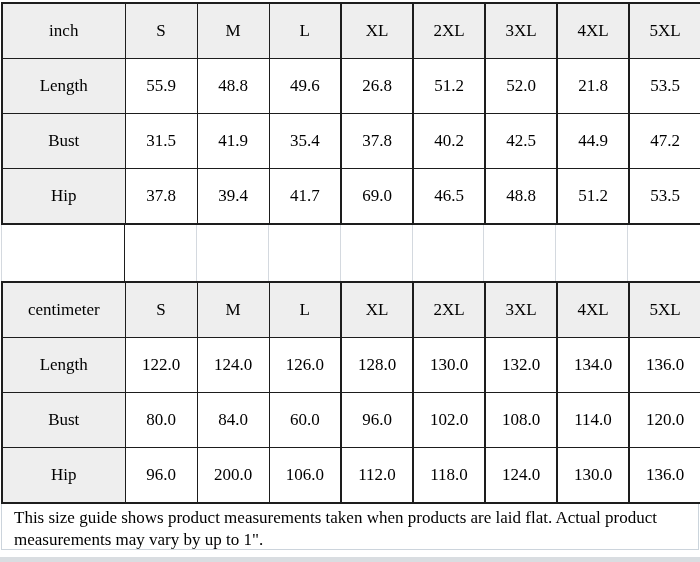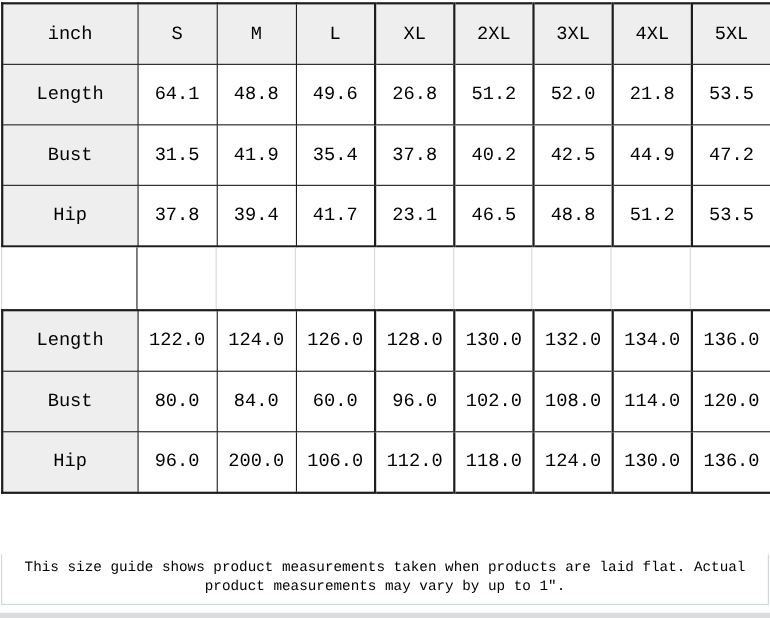--- a/index.html
+++ b/index.html
@@ -1,18 +1,18 @@
 <!DOCTYPE html>
 <html><head>
 <meta charset="utf-8">
 <style>
   html,body{margin:0;padding:0;background:#ffffff;}
   .canvas{
     position:relative;width:700px;height:562px;background:#ffffff;
-    font-family:Liberation Mono, monospace;color:#000;overflow:hidden;
+    font-family:Liberation Serif, serif;color:#000;overflow:hidden;
   }
   .size-table{
     position:absolute;left:1px;width:698px;border-collapse:collapse;table-layout:fixed;
     border:2px solid #1d1d1d;
   }
   .size-table th,.size-table td{
     border:1px solid #1d1d1d;height:54px;padding:0;text-align:center;vertical-align:middle;
     font-size:17px;font-weight:normal;background:#ffffff;overflow:hidden;
   }
   
@@ -24,21 +24,21 @@
     position:absolute;left:1px;top:225px;width:698px;height:56px;
     display:grid;grid-template-columns:123px repeat(8,1fr);
     border-left:1px solid #d4d9df;border-right:1px solid #d4d9df;background:#ffffff;
   }
   .spacer-cell{border-right:1px solid #d4d9df;}
   .spacer-cell.first{border-right:1px solid #1d1d1d;}
   .spacer-cell:last-child{border-right:none;}
   .footer-note{
     position:absolute;left:1px;top:504px;width:698px;height:46px;box-sizing:border-box;
     border:1px solid #ccd4dc;border-top:none;background:#ffffff;
-    font-size:13px;line-height:1.32;text-align:center;padding:3px 12px 0 12px;
+    font-size:17px;line-height:1.32;padding:3px 12px 0 12px;
   }
   .bottom-strip{
     position:absolute;left:0;top:557px;width:700px;height:5px;background:#d9dde1;
   }
 </style>
 </head>
 <body>
 
 <div class="canvas">
 
@@ -61,21 +61,21 @@
           <th class="head-cell">M</th>
           <th class="head-cell">L</th>
           <th class="head-cell hv">XL</th>
           <th class="head-cell hv">2XL</th>
           <th class="head-cell hv">3XL</th>
           <th class="head-cell hv">4XL</th>
           <th class="head-cell hv">5XL</th>
         </tr>
         <tr>
           <td class="label-cell">Length</td>
-          <td>64.1</td>
+          <td>55.9</td>
           <td>48.8</td>
           <td>49.6</td>
           <td class="hv">26.8</td>
           <td class="hv">51.2</td>
           <td class="hv">52.0</td>
           <td class="hv">21.8</td>
           <td class="hv">53.5</td>
         </tr>
         <tr>
           <td class="label-cell">Bust</td>
@@ -86,21 +86,21 @@
           <td class="hv">40.2</td>
           <td class="hv">42.5</td>
           <td class="hv">44.9</td>
           <td class="hv">47.2</td>
         </tr>
         <tr>
           <td class="label-cell">Hip</td>
           <td>37.8</td>
           <td>39.4</td>
           <td>41.7</td>
-          <td class="hv">23.1</td>
+          <td class="hv">69.0</td>
           <td class="hv">46.5</td>
           <td class="hv">48.8</td>
           <td class="hv">51.2</td>
           <td class="hv">53.5</td>
         </tr>
       </tbody>
   </table>
 
   <div class="spacer-row">
       <div class="spacer-cell first"></div>
@@ -120,20 +120,31 @@
       <col style="width:72px">
         <col style="width:72px">
         <col style="width:72px">
         <col style="width:72px">
       <col style="width:72px">
         <col style="width:72px">
         <col style="width:72px">
         <col style="width:72px">
     </colgroup>
     <tbody>
+        <tr>
+          <th class="unit-cell">centimeter</th>
+          <th class="head-cell">S</th>
+          <th class="head-cell">M</th>
+          <th class="head-cell">L</th>
+          <th class="head-cell hv">XL</th>
+          <th class="head-cell hv">2XL</th>
+          <th class="head-cell hv">3XL</th>
+          <th class="head-cell hv">4XL</th>
+          <th class="head-cell hv">5XL</th>
+        </tr>
         <tr>
           <td class="label-cell">Length</td>
           <td>122.0</td>
           <td>124.0</td>
           <td>126.0</td>
           <td class="hv">128.0</td>
           <td class="hv">130.0</td>
           <td class="hv">132.0</td>
           <td class="hv">134.0</td>
           <td class="hv">136.0</td>

